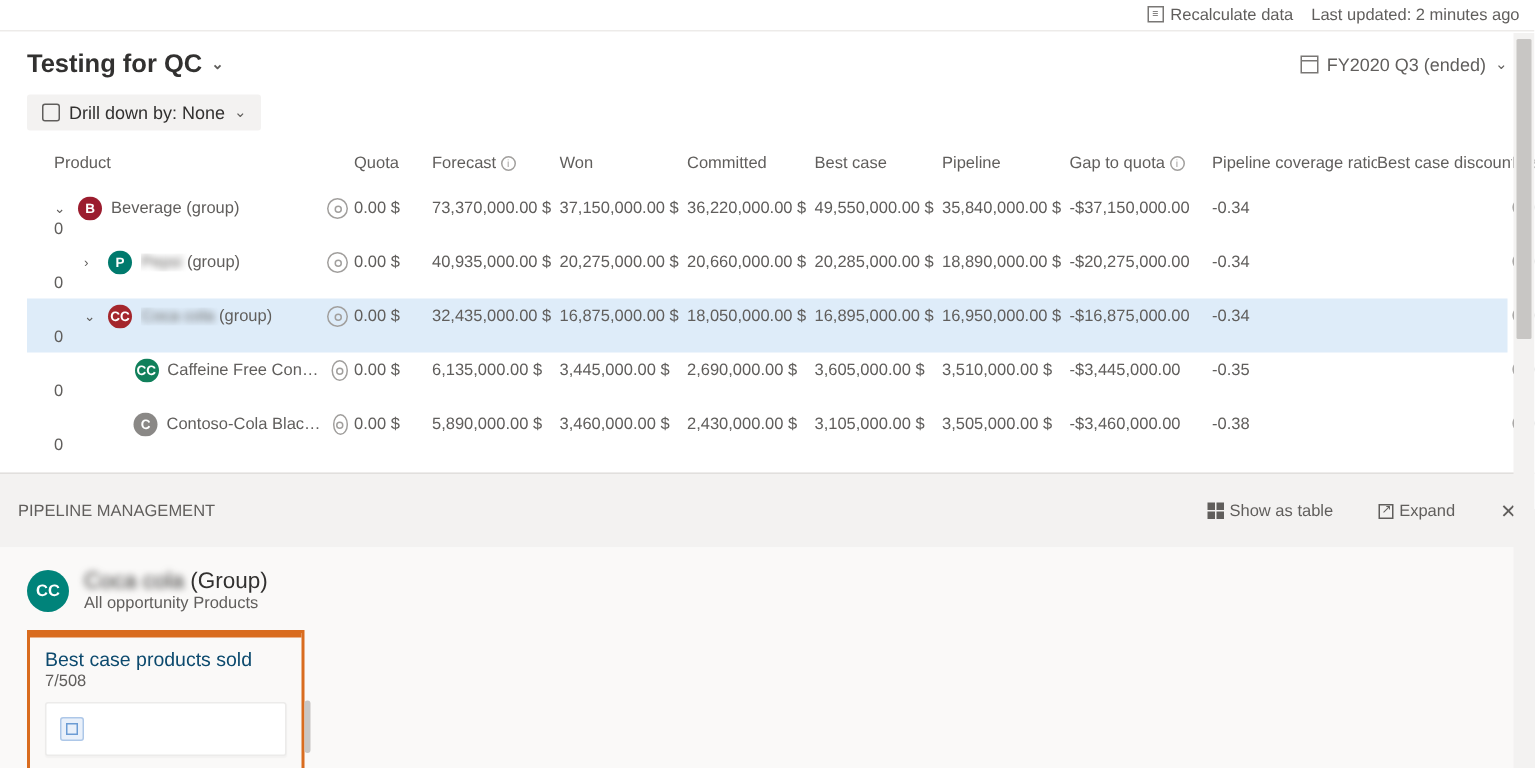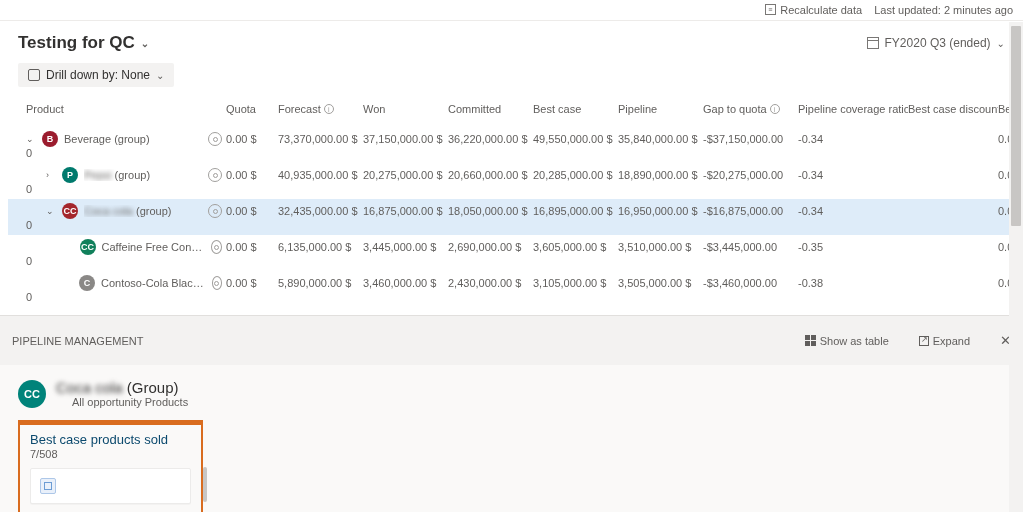--- a/index.html
+++ b/index.html
@@ -7,21 +7,21 @@
 .top-bar { display: flex; justify-content: flex-end; padding: 4px 10px; border-bottom: 1px solid #edebe9; font-size: 11px; color: #605e5c; gap: 12px; align-items: center; }
 .top-bar .recalc { display: flex; align-items: flex-start; gap: 4px; cursor: pointer; }
 .header-row { display: flex; justify-content: space-between; align-items: center; padding: 12px 18px 10px 18px; }
 .page-title { font-size: 17px; font-weight: 600; color: #323130; display: flex; align-items: center; gap: 6px; }
 .period-picker { display: flex; align-items: center; gap: 6px; color: #605e5c; font-size: 12px; }
 .cal-icon { width: 12px; height: 12px; border: 1px solid #797775; position: relative; }
 .cal-icon::before { content: ""; position: absolute; top: 2px; left: 0; right: 0; height: 1px; background: #797775; }
 .drill-btn { margin: 0 18px 10px 18px; display: inline-flex; align-items: center; gap: 6px; background: #f3f2f1; border: none; padding: 5px 10px; font-size: 12px; color: #323130; cursor: pointer; border-radius: 2px; }
 .hex-icon { width: 12px; height: 12px; border: 1px solid #605e5c; border-radius: 2px; transform: rotate(45deg); display: inline-block; }
 .chev { font-size: 10px; color: #605e5c; }
-.table-wrap { padding: 0 26px; }
+.table-wrap { padding: 0 36px; }
 .grid-row { display: grid; grid-template-columns: 200px 52px 85px 85px 85px 85px 85px 95px 110px 90px 90px; gap: 0; align-items: center; min-height: 30px; font-size: 11px; }
 .thead { color: #605e5c; font-weight: 400; border-bottom: none; padding-bottom: 6px; }
 .thead .cell { white-space: nowrap; overflow: hidden; text-overflow: ellipsis; display: flex; align-items: center; gap: 3px; }
 .info-icon { width: 10px; height: 10px; border: 1px solid #a19f9d; border-radius: 50%; display: inline-flex; align-items: center; justify-content: center; font-size: 7px; color: #a19f9d; }
 .data-row { color: #605e5c; padding: 4px 0; }
 .data-row .cell { white-space: nowrap; overflow: hidden; text-overflow: ellipsis; }
 .data-row.highlighted { background: #deecf9; margin: 0 -18px; padding-left: 18px; padding-right: 18px; }
 .product-cell { display: flex; align-items: center; gap: 6px; }
 .caret { width: 10px; font-size: 9px; color: #605e5c; cursor: pointer; }
 .caret-right::before { content: "›"; }
@@ -31,21 +31,21 @@
 .indent-2 { padding-left: 40px; }
 .owner-icon { width: 14px; height: 14px; border: 1px solid #a19f9d; border-radius: 50%; display: inline-flex; align-items: center; justify-content: center; font-size: 8px; color: #a19f9d; margin-left: auto; margin-right: 4px; }
 .blur { filter: blur(2.5px); }
 .panel-header { background: #f3f2f1; border-top: 1px solid #e1dfdd; display: flex; justify-content: space-between; align-items: center; padding: 17px 12px; font-size: 11px; color: #605e5c; margin-top: 8px; }
 .panel-header .right { display: flex; gap: 30px; align-items: center; }
 .panel-header .ctrl { display: flex; align-items: center; gap: 4px; cursor: pointer; }
 .panel-body { background: #faf9f8; padding: 14px 18px; }
 .entity-row { display: flex; align-items: center; gap: 10px; margin-bottom: 12px; }
 .entity-badge { width: 28px; height: 28px; border-radius: 50%; background: #00837a; color: #fff; display: flex; align-items: center; justify-content: center; font-size: 11px; font-weight: 600; }
 .entity-title { font-size: 15px; font-weight: 400; color: #323130; }
-.entity-sub { font-size: 11px; color: #605e5c; margin-left: 16px; }
+.entity-sub { font-size: 11px; color: #605e5c; }
 .card-container { border: 2px solid #d96c1f; padding: 10px 10px 10px 10px; width: 185px; position: relative; background: #faf9f8; }
 .card-container .orange-top { position: absolute; top: 0; left: 0; right: 0; height: 3px; background: #d96c1f; }
 .section-title { font-size: 13px; color: #0c4a6e; margin-bottom: 1px; }
 .section-count { font-size: 11px; color: #605e5c; margin-bottom: 8px; }
 .opp-card { background: #fff; border: 1px solid #ecebea; border-radius: 2px; padding: 9px; display: flex; align-items: center; gap: 8px; margin-bottom: 8px; box-shadow: 0 1px 1px rgba(0,0,0,0.03); }
 .opp-icon { width: 16px; height: 16px; border: 1px solid #adc7e8; background: #e9f0fa; border-radius: 2px; flex-shrink: 0; position: relative; }
 .opp-icon::before { content: ""; position: absolute; top: 3px; left: 3px; right: 3px; bottom: 3px; border: 1px solid #6c9cd4; }
 .opp-label { font-size: 11px; color: #323130; line-height: 1.3; }
 .scroll-gutter { position: absolute; right: 0; top: 22px; bottom: 0; width: 14px; background: #f3f2f1; }
 .scroll-thumb { position: absolute; right: 2px; width: 10px; background: #c8c6c4; border-radius: 1px; }

